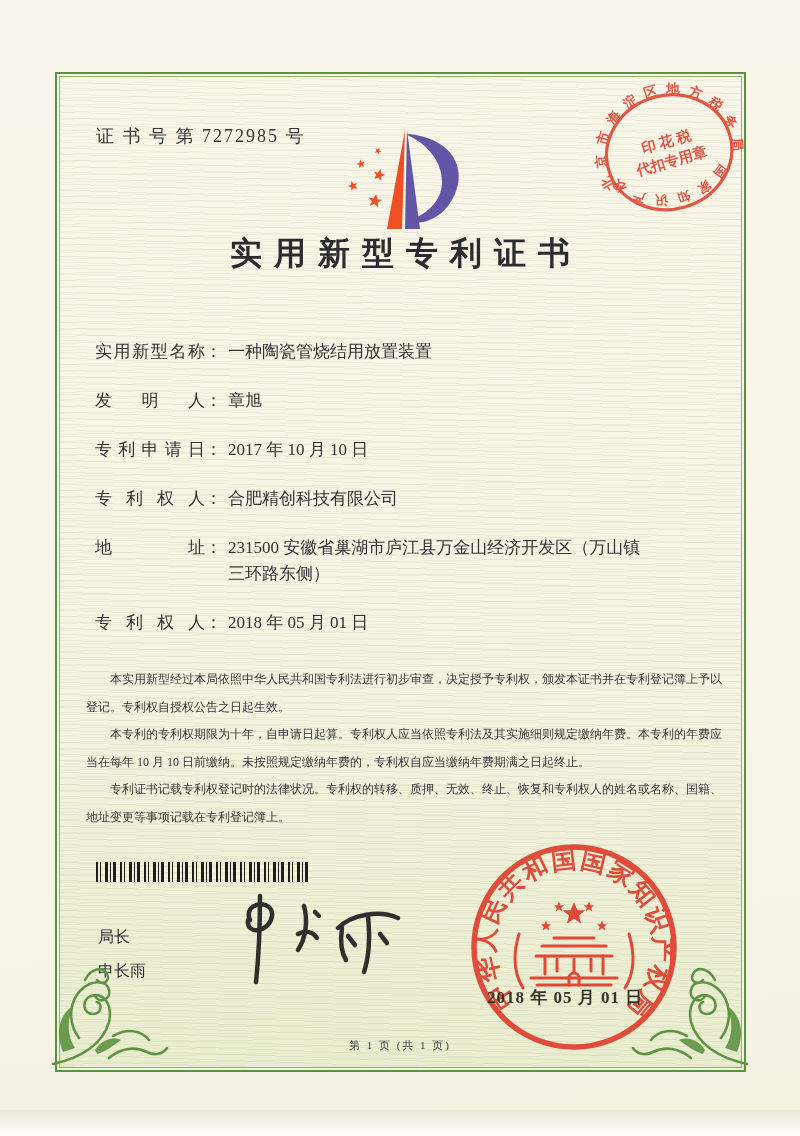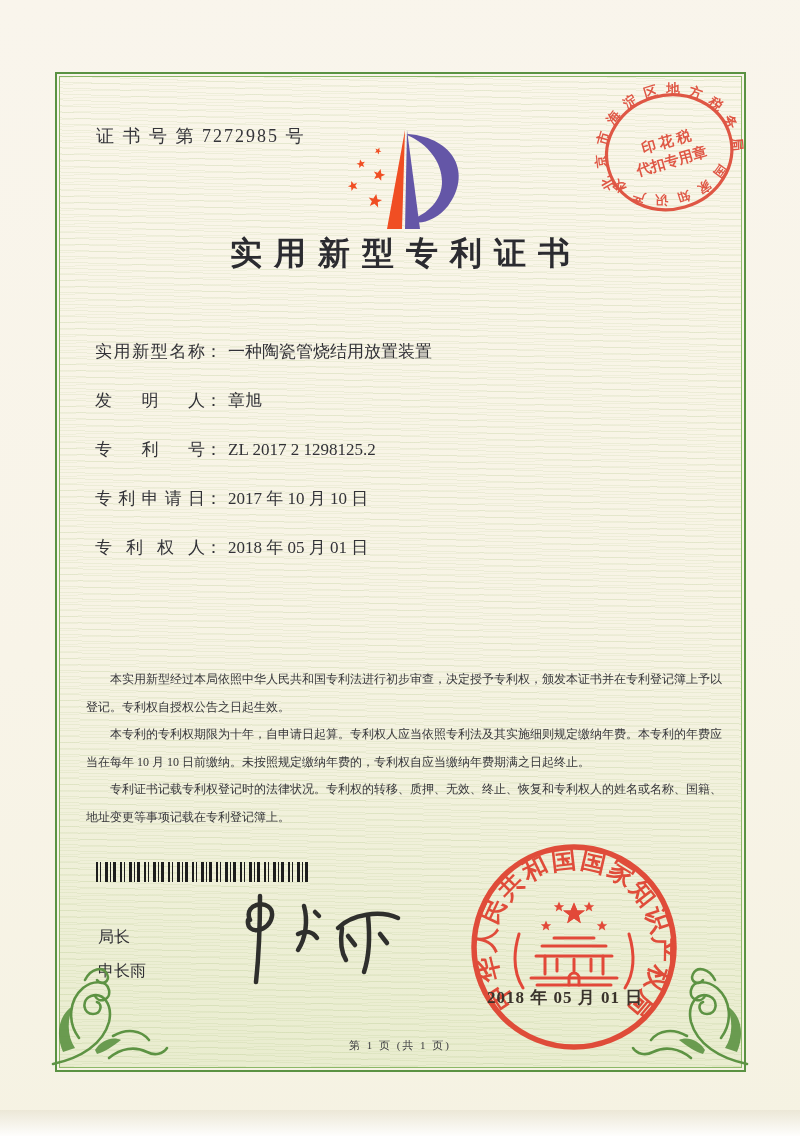--- a/index.html
+++ b/index.html
@@ -137,24 +137,28 @@
   <div class="title">实用新型专利证书</div>
 
   <div class="fields">
     <div class="row">
       <span class="label">实用新型名称</span><span class="colon">：</span><span class="value">一种陶瓷管烧结用放置装置</span>
     </div>
     <div class="row">
       <span class="label">发明人</span><span class="colon">：</span><span class="value">章旭</span>
     </div>
     <div class="row">
-      <span class="label">专利号</span><span class="colon">：</span><span class="value">ZL 2017 2 1298125.2</span>
-    </div>
-    <div class="row">
       <span class="label">专利申请日</span><span class="colon">：</span><span class="value">2017 年 10 月 10 日</span>
+    </div>
+    <div class="row">
+      <span class="label">专利权人</span><span class="colon">：</span><span class="value">合肥精创科技有限公司</span>
+    </div>
+    <div class="row">
+      <span class="label">地址</span><span class="colon">：</span><span class="value">231500 安徽省巢湖市庐江县万金山经济开发区（万山镇</span>
+      <div class="addr-line2">三环路东侧）</div>
     </div>
     <div class="row">
       <span class="label">专利权人</span><span class="colon">：</span><span class="value">2018 年 05 月 01 日</span>
     </div>
   </div>
 
   <div class="paras">
     <p>本实用新型经过本局依照中华人民共和国专利法进行初步审查，决定授予专利权，颁发本证书并在专利登记簿上予以登记。专利权自授权公告之日起生效。</p>
     <p>本专利的专利权期限为十年，自申请日起算。专利权人应当依照专利法及其实施细则规定缴纳年费。本专利的年费应当在每年 10 月 10 日前缴纳。未按照规定缴纳年费的，专利权自应当缴纳年费期满之日起终止。</p>
     <p>专利证书记载专利权登记时的法律状况。专利权的转移、质押、无效、终止、恢复和专利权人的姓名或名称、国籍、地址变更等事项记载在专利登记簿上。</p>

